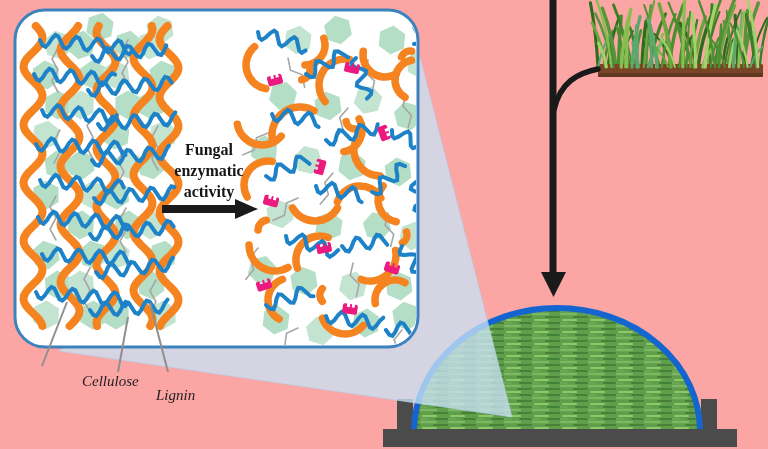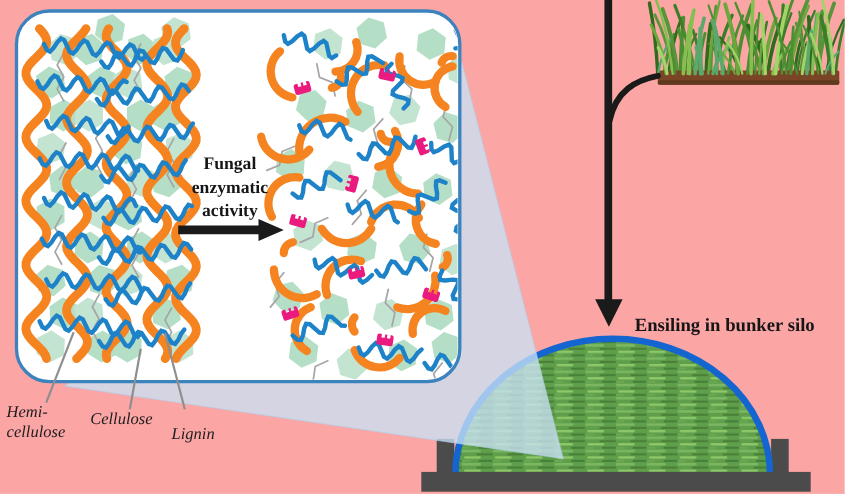--- a/index.html
+++ b/index.html
@@ -318,18 +318,15 @@
     <g>
       <path d="M598 69 C578 73 560 82 554 110" fill="none" stroke="#1A1A1A" stroke-width="5.5" stroke-linecap="round"></path>
       <line x1="553" y1="-2" x2="553" y2="276" stroke="#1A1A1A" stroke-width="7"></line>
       <polygon points="541,272 566,272 553.5,297" fill="#1A1A1A"></polygon>
     </g>
   </svg>
 
   <div class="txt process-label">Fungal
 enzymatic
 activity</div>
-  <div class="txt ensiling-label">Ensiling in bunker silo</div>
-  <div class="txt part-label lbl-hemi">Hemi-
-cellulose</div>
   <div class="txt part-label lbl-cell">Cellulose</div>
   <div class="txt part-label lbl-lig">Lignin</div>
 </div>
 
 </body></html>

